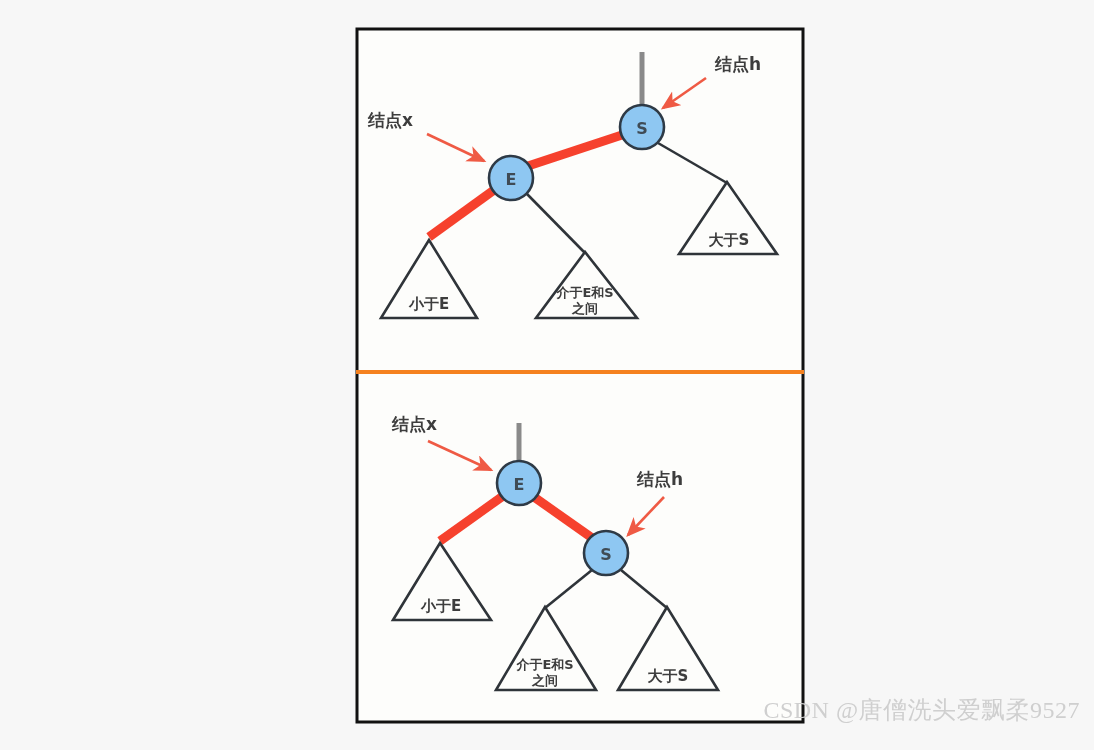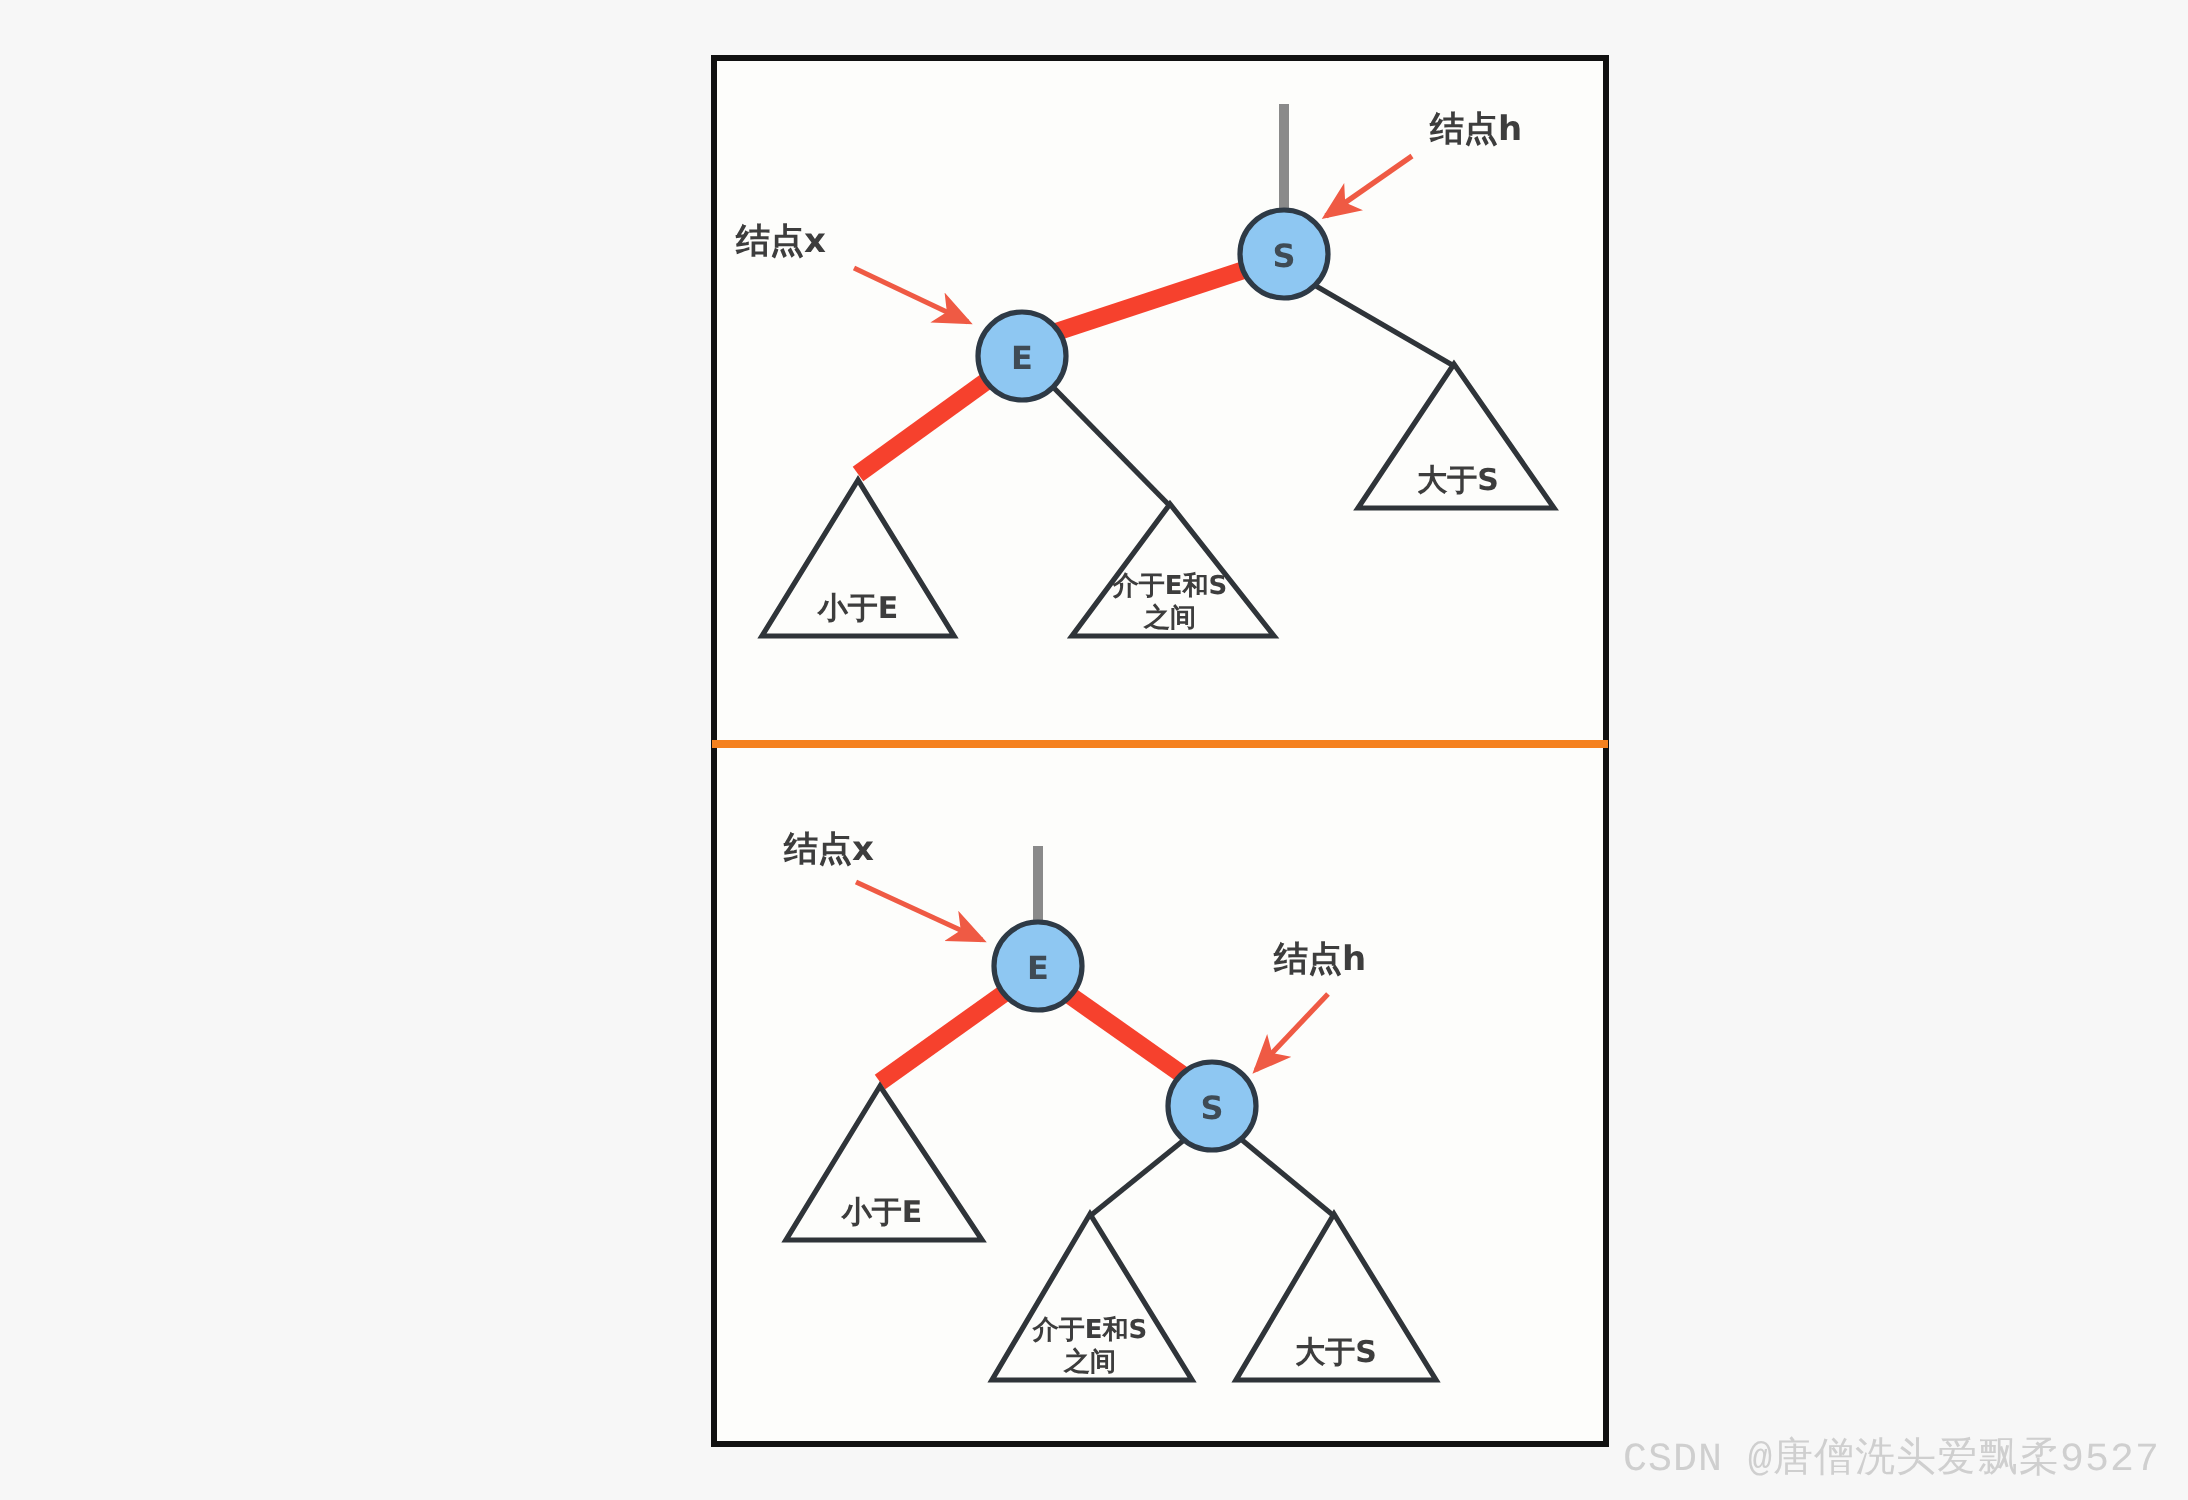--- a/index.html
+++ b/index.html
@@ -17,25 +17,25 @@
   #canvas {
     position: absolute;
     left: 0;
     top: 0;
     width: 1094px;
     height: 750px;
   }
   .watermark {
     position: absolute;
     right: 14px;
-    bottom: 8px;
-    font-size: 20px;
+    bottom: 24px;
+    font-size: 24px;
     color: #cfcfcf;
     letter-spacing: 0.5px;
-    font-family: Liberation Mono, monospace;
+    font-family: Liberation Serif, serif;
     white-space: nowrap;
     user-select: none;
   }
   svg text {
     font-family: "DejaVu Sans", "Liberation Sans", sans-serif;
     fill: #3a3a3a;
   }
   .lbl {
     font-size: 17px;
     font-weight: 700;

